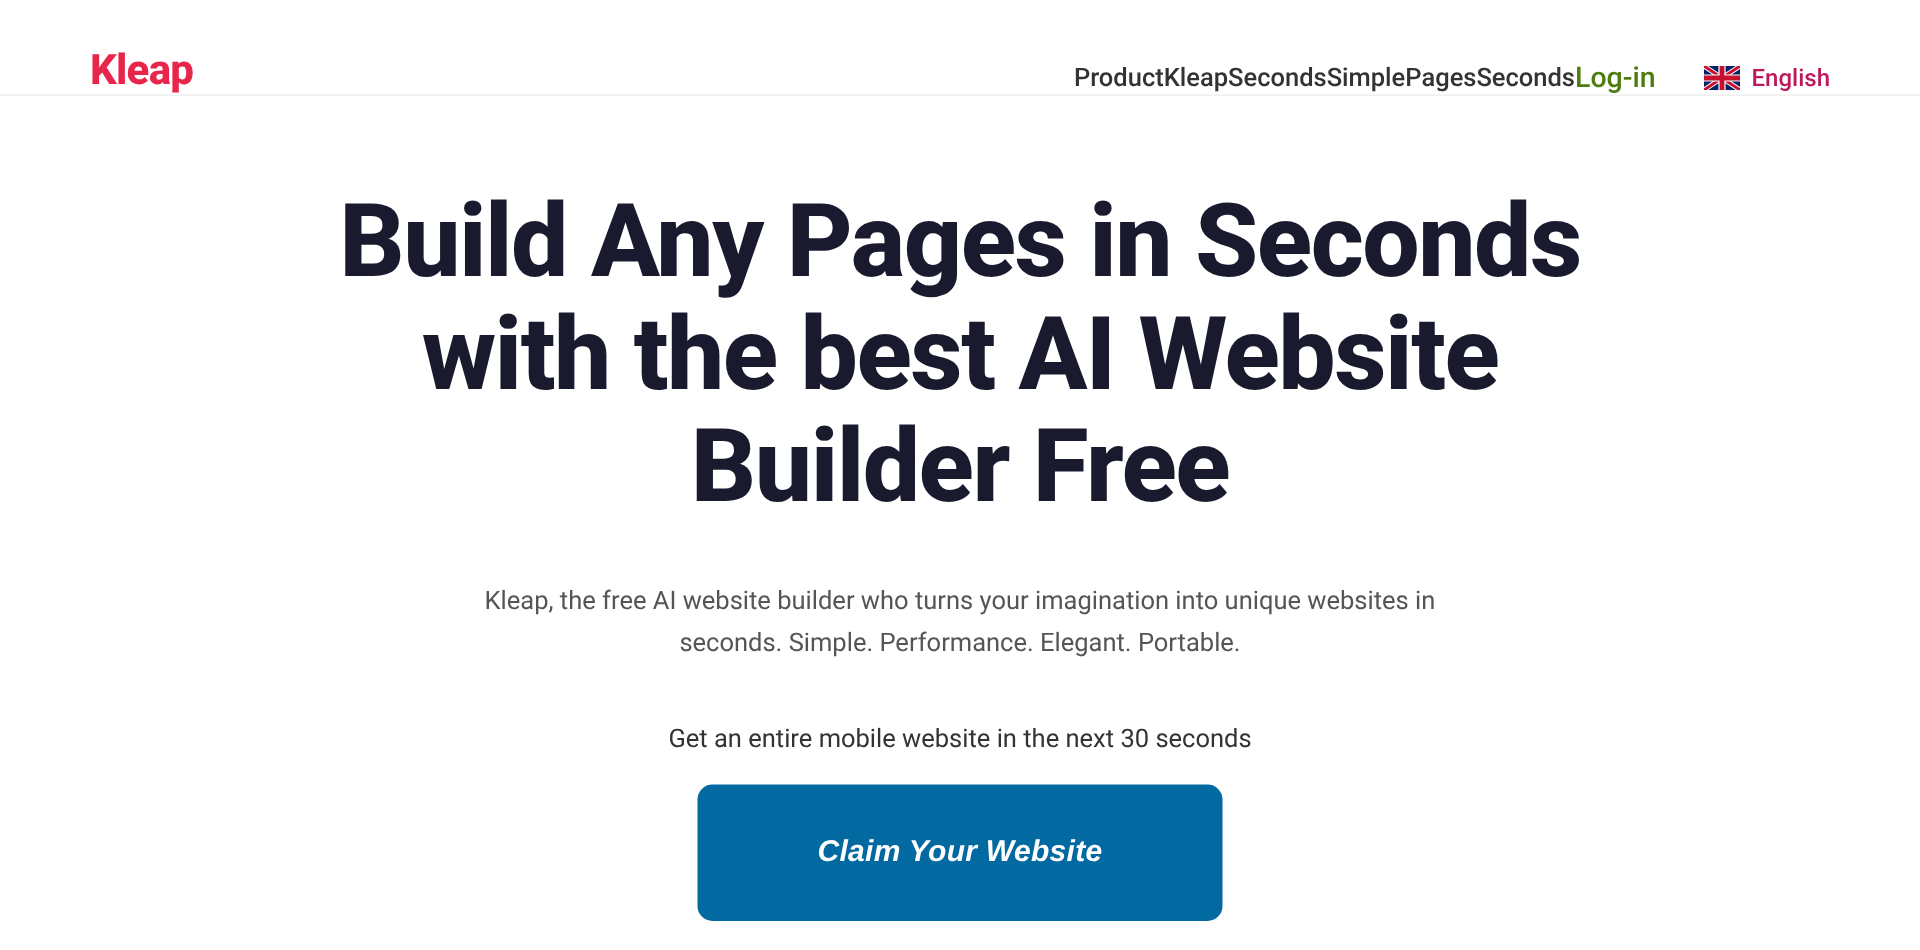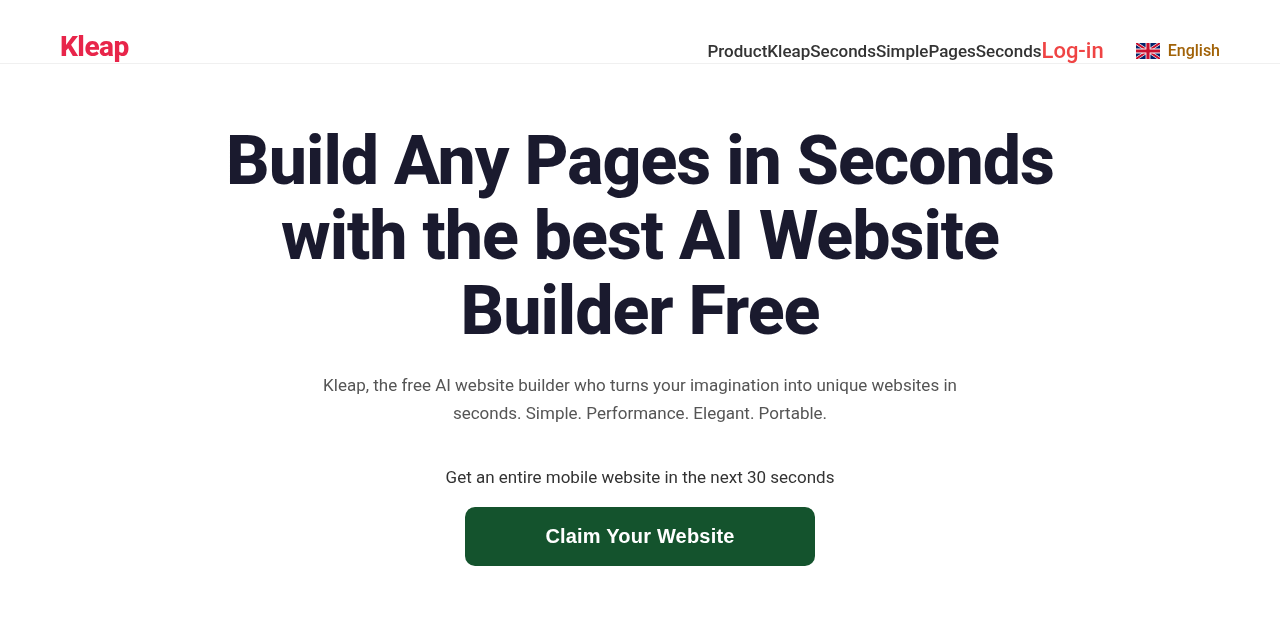--- a/index.html
+++ b/index.html
@@ -42,32 +42,32 @@
 
     .nav-link {
       font-size: 17px;
       color: #333;
       text-decoration: none;
       font-weight: 500;
       cursor: pointer;
     }
 
     .nav-login {
-      font-size: 22px;
-      color: #ef4444;
+      font-size: 19px;
+      color: #4d7c0f;
       font-weight: 500;
       cursor: pointer;
     }
 
     .lang-btn {
       display: flex;
       align-items: center;
       gap: 8px;
       font-size: 16px;
-      color: #a16207;
+      color: #be185d;
       cursor: pointer;
       font-weight: 500;
       padding-left: 32px;
     }
 
     .flag-icon {
       width: 24px;
       height: 16px;
       display: inline-block;
     }
@@ -77,50 +77,51 @@
       text-align: center;
       padding: 60px 20px 30px;
     }
 
     .hero-title {
       font-size: 68px;
       font-weight: 800;
       line-height: 1.1;
       color: #1a1a2e;
       max-width: 900px;
-      margin: 0 auto 24px;
+      margin: 0 auto 40px;
       letter-spacing: -1px;
     }
 
     .hero-subtitle {
       font-size: 17px;
       color: #555;
       max-width: 680px;
       margin: 4px auto 40px;
       line-height: 1.6;
     }
 
     .hero-cta-text {
       font-size: 17px;
       color: #333;
       margin-bottom: 20px;
       margin-top: 40px;
     }
 
     .cta-button {
       display: inline-block;
-      background: #14532d;
+      background: #0369a1;
       color: #fff;
       font-size: 20px;
       font-weight: 600;
-      padding: 18px 80px;
+      padding: 34px 80px;
       border-radius: 10px;
       border: none;
       cursor: pointer;
       letter-spacing: 0.2px;
+      font-style: italic;
     }
   </style>
 </head>
 <body>
 
 <header>
   <div class="logo">Kleap</div>
   <nav>
     <a class="nav-link">Product</a>
     <a class="nav-link">Kleap</a>

